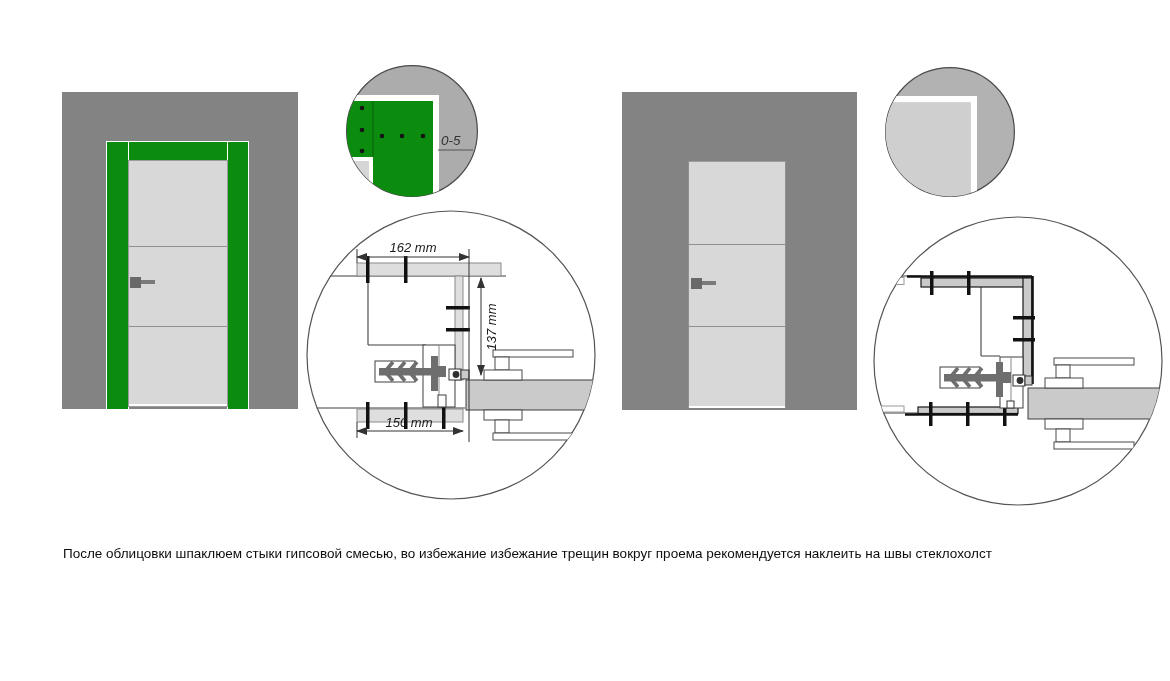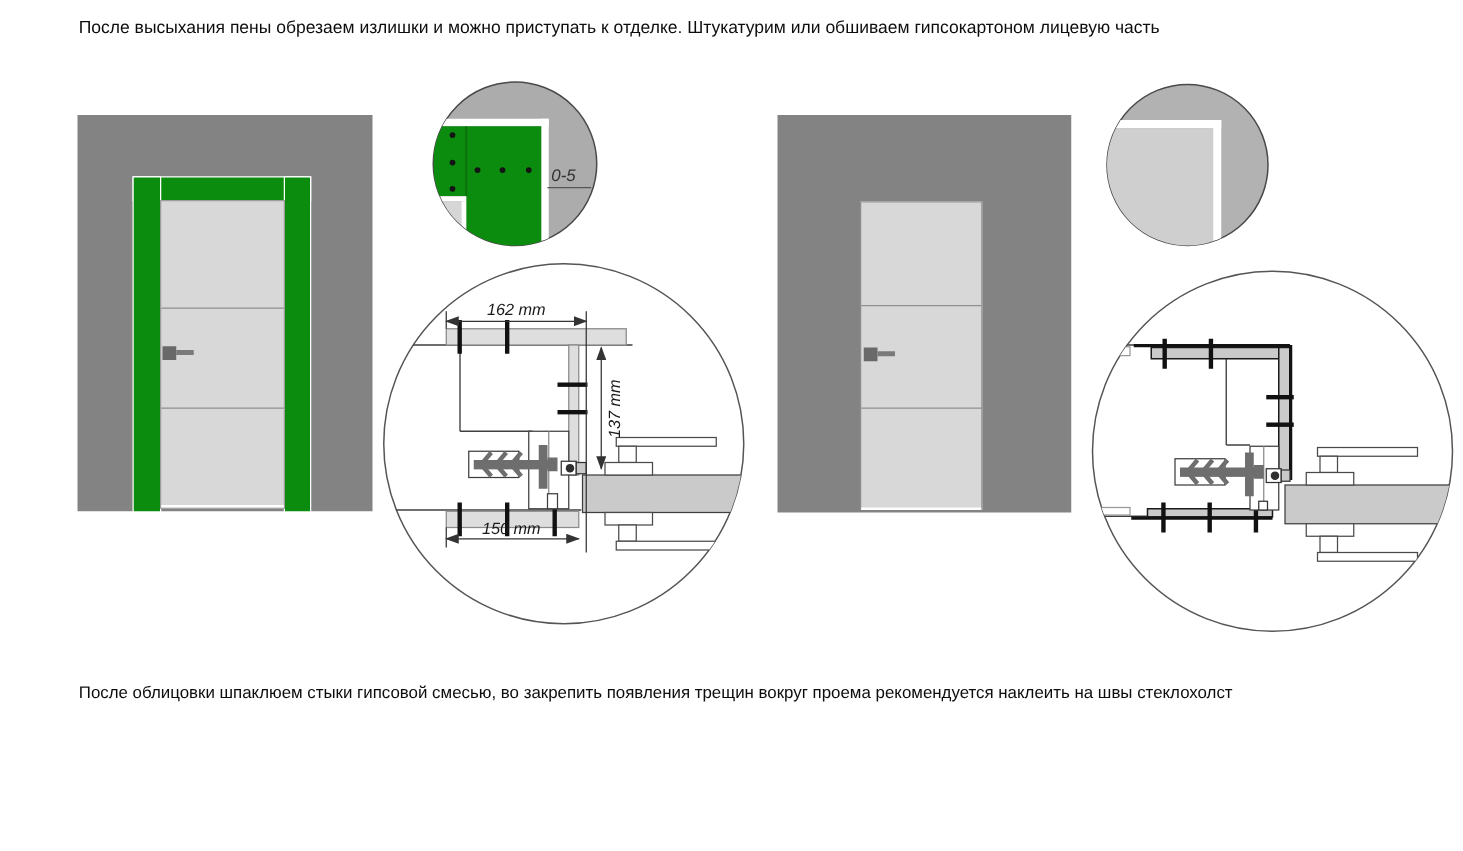--- a/index.html
+++ b/index.html
@@ -28,21 +28,20 @@
   .dimline{stroke:#333;stroke-width:1;fill:none;}
 
   .notes{left:63px;top:545px;width:1060px;font-size:13.5px;line-height:1.32;color:#0d0d0d;}
   .notes p{margin:0 0 15px 0;white-space:pre-line;}
 </style>
 </head>
 <body>
 
 <div class="page">
 
-  <div class="abs top-note">После высыхания пены обрезаем излишки и можно приступать к отделке. Штукатурим или обшиваем гипсокартоном лицевую часть</div>
 
   <div class="abs wall" style="left:62px;top:92px;width:236px;height:317px;">
     <div class="abs casing" style="left:45px;top:50px;width:141px;height:18px;"></div>
     <div class="abs casing" style="left:45px;top:50px;width:21px;height:267px;"></div>
     <div class="abs casing" style="left:166px;top:50px;width:20px;height:267px;"></div>
     <div class="abs doorleaf" style="left:66px;top:68px;width:100px;height:247px;">
       <div class="panel-line" style="top:85px;"></div>
       <div class="panel-line" style="top:165px;"></div>
       <div class="handle-sq" style="left:1px;top:116px;"></div>
       <div class="handle-bar" style="left:12px;top:119px;"></div>
@@ -260,16 +259,16 @@
         <rect x="184" y="150" width="14" height="13"></rect>
         <rect x="173" y="163" width="38" height="10"></rect>
         <rect x="173" y="204" width="38" height="10"></rect>
         <rect x="184" y="214" width="14" height="13"></rect>
         <rect x="182" y="227" width="80" height="7"></rect>
       </g>
     </g>
   </svg>
 
   <div class="abs notes">
-    <p>После облицовки шпаклюем стыки гипсовой смесью, во закрепить появления трещин вокруг проема рекомендуется наклеить на швы стеклохолст</p>
+    <p>После облицовки шпаклюем стыки гипсовой смесью, во избежание избежание трещин вокруг проема рекомендуется наклеить на швы стеклохолст</p>
   </div>
 
 </div>
 
 </body></html>

